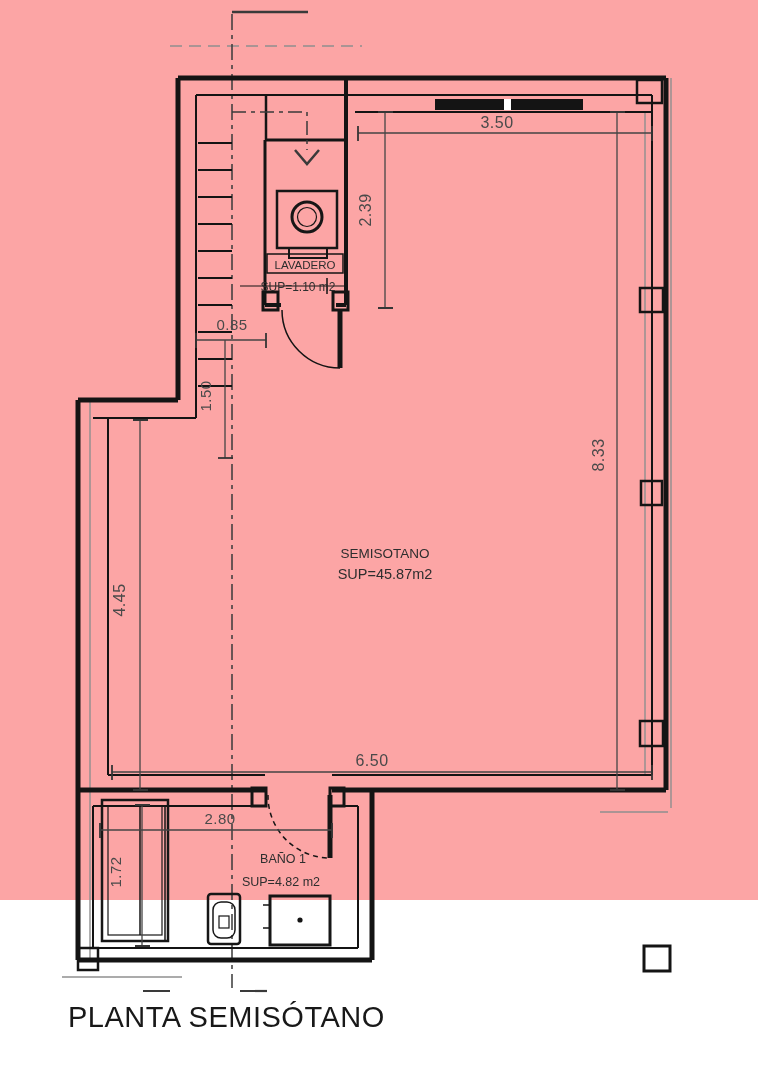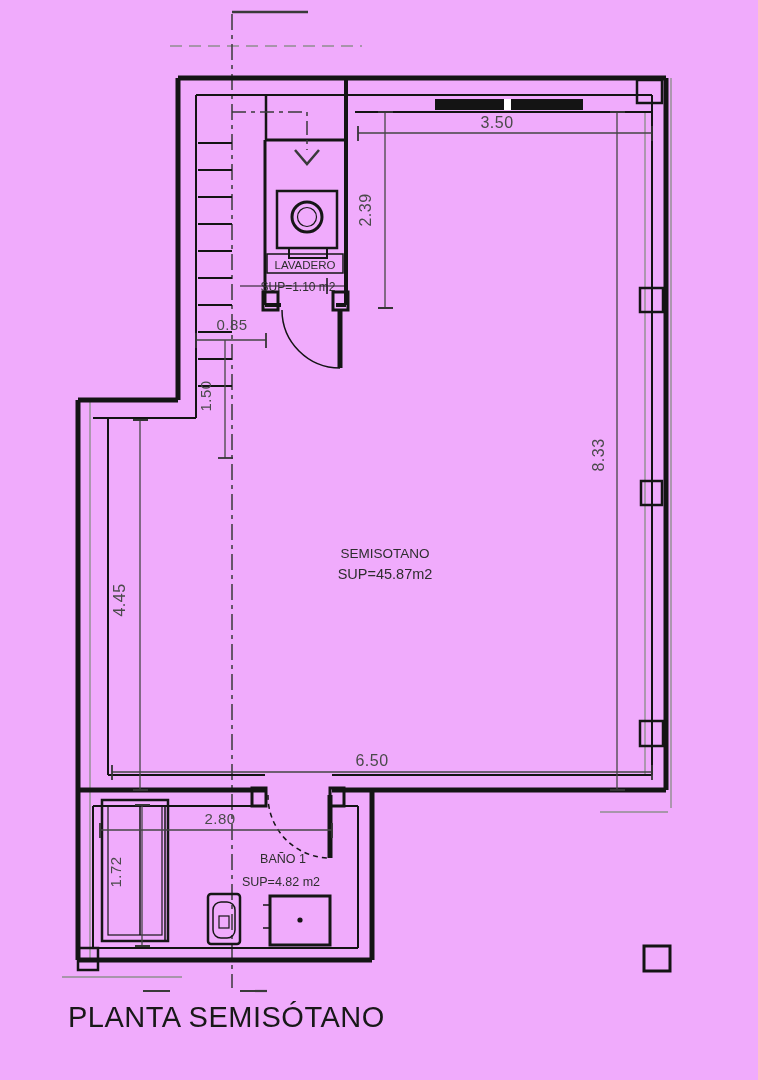--- a/index.html
+++ b/index.html
@@ -1,17 +1,17 @@
 <!DOCTYPE html>
 <html><head>
 <meta charset="utf-8">
 <style>
   html,body{margin:0;padding:0;background:#ffffff;}
   body{width:758px;height:1080px;overflow:hidden;font-family:"Liberation Sans",sans-serif;}
-  #plan-wrap{position:relative;width:758px;height:1080px;background:#f0abfc;}
+  #plan-wrap{position:relative;width:758px;height:900px;background:#fca5a5;}
   svg{display:block;}
   .wall{stroke:#141414;fill:none;}
   .w5{stroke-width:5px;} .w4{stroke-width:4px;} .w3{stroke-width:3px;}
   .w25{stroke-width:2.5px;} .w2{stroke-width:2px;} .w15{stroke-width:1.5px;} .w12{stroke-width:1.2px;}
   .gray{stroke:#8f8f8f;fill:none;stroke-width:1.4px;}
   .dimline{stroke:#454545;stroke-width:1.3px;fill:none;}
   .tick{stroke:#353535;stroke-width:1.8px;}
   .dim{font-size:16px;fill:#4a4a4a;letter-spacing:.5px;}
   .dim-s{font-size:15px;fill:#4a4a4a;letter-spacing:.5px;}
   .room-label{fill:#2e2e2e;}

